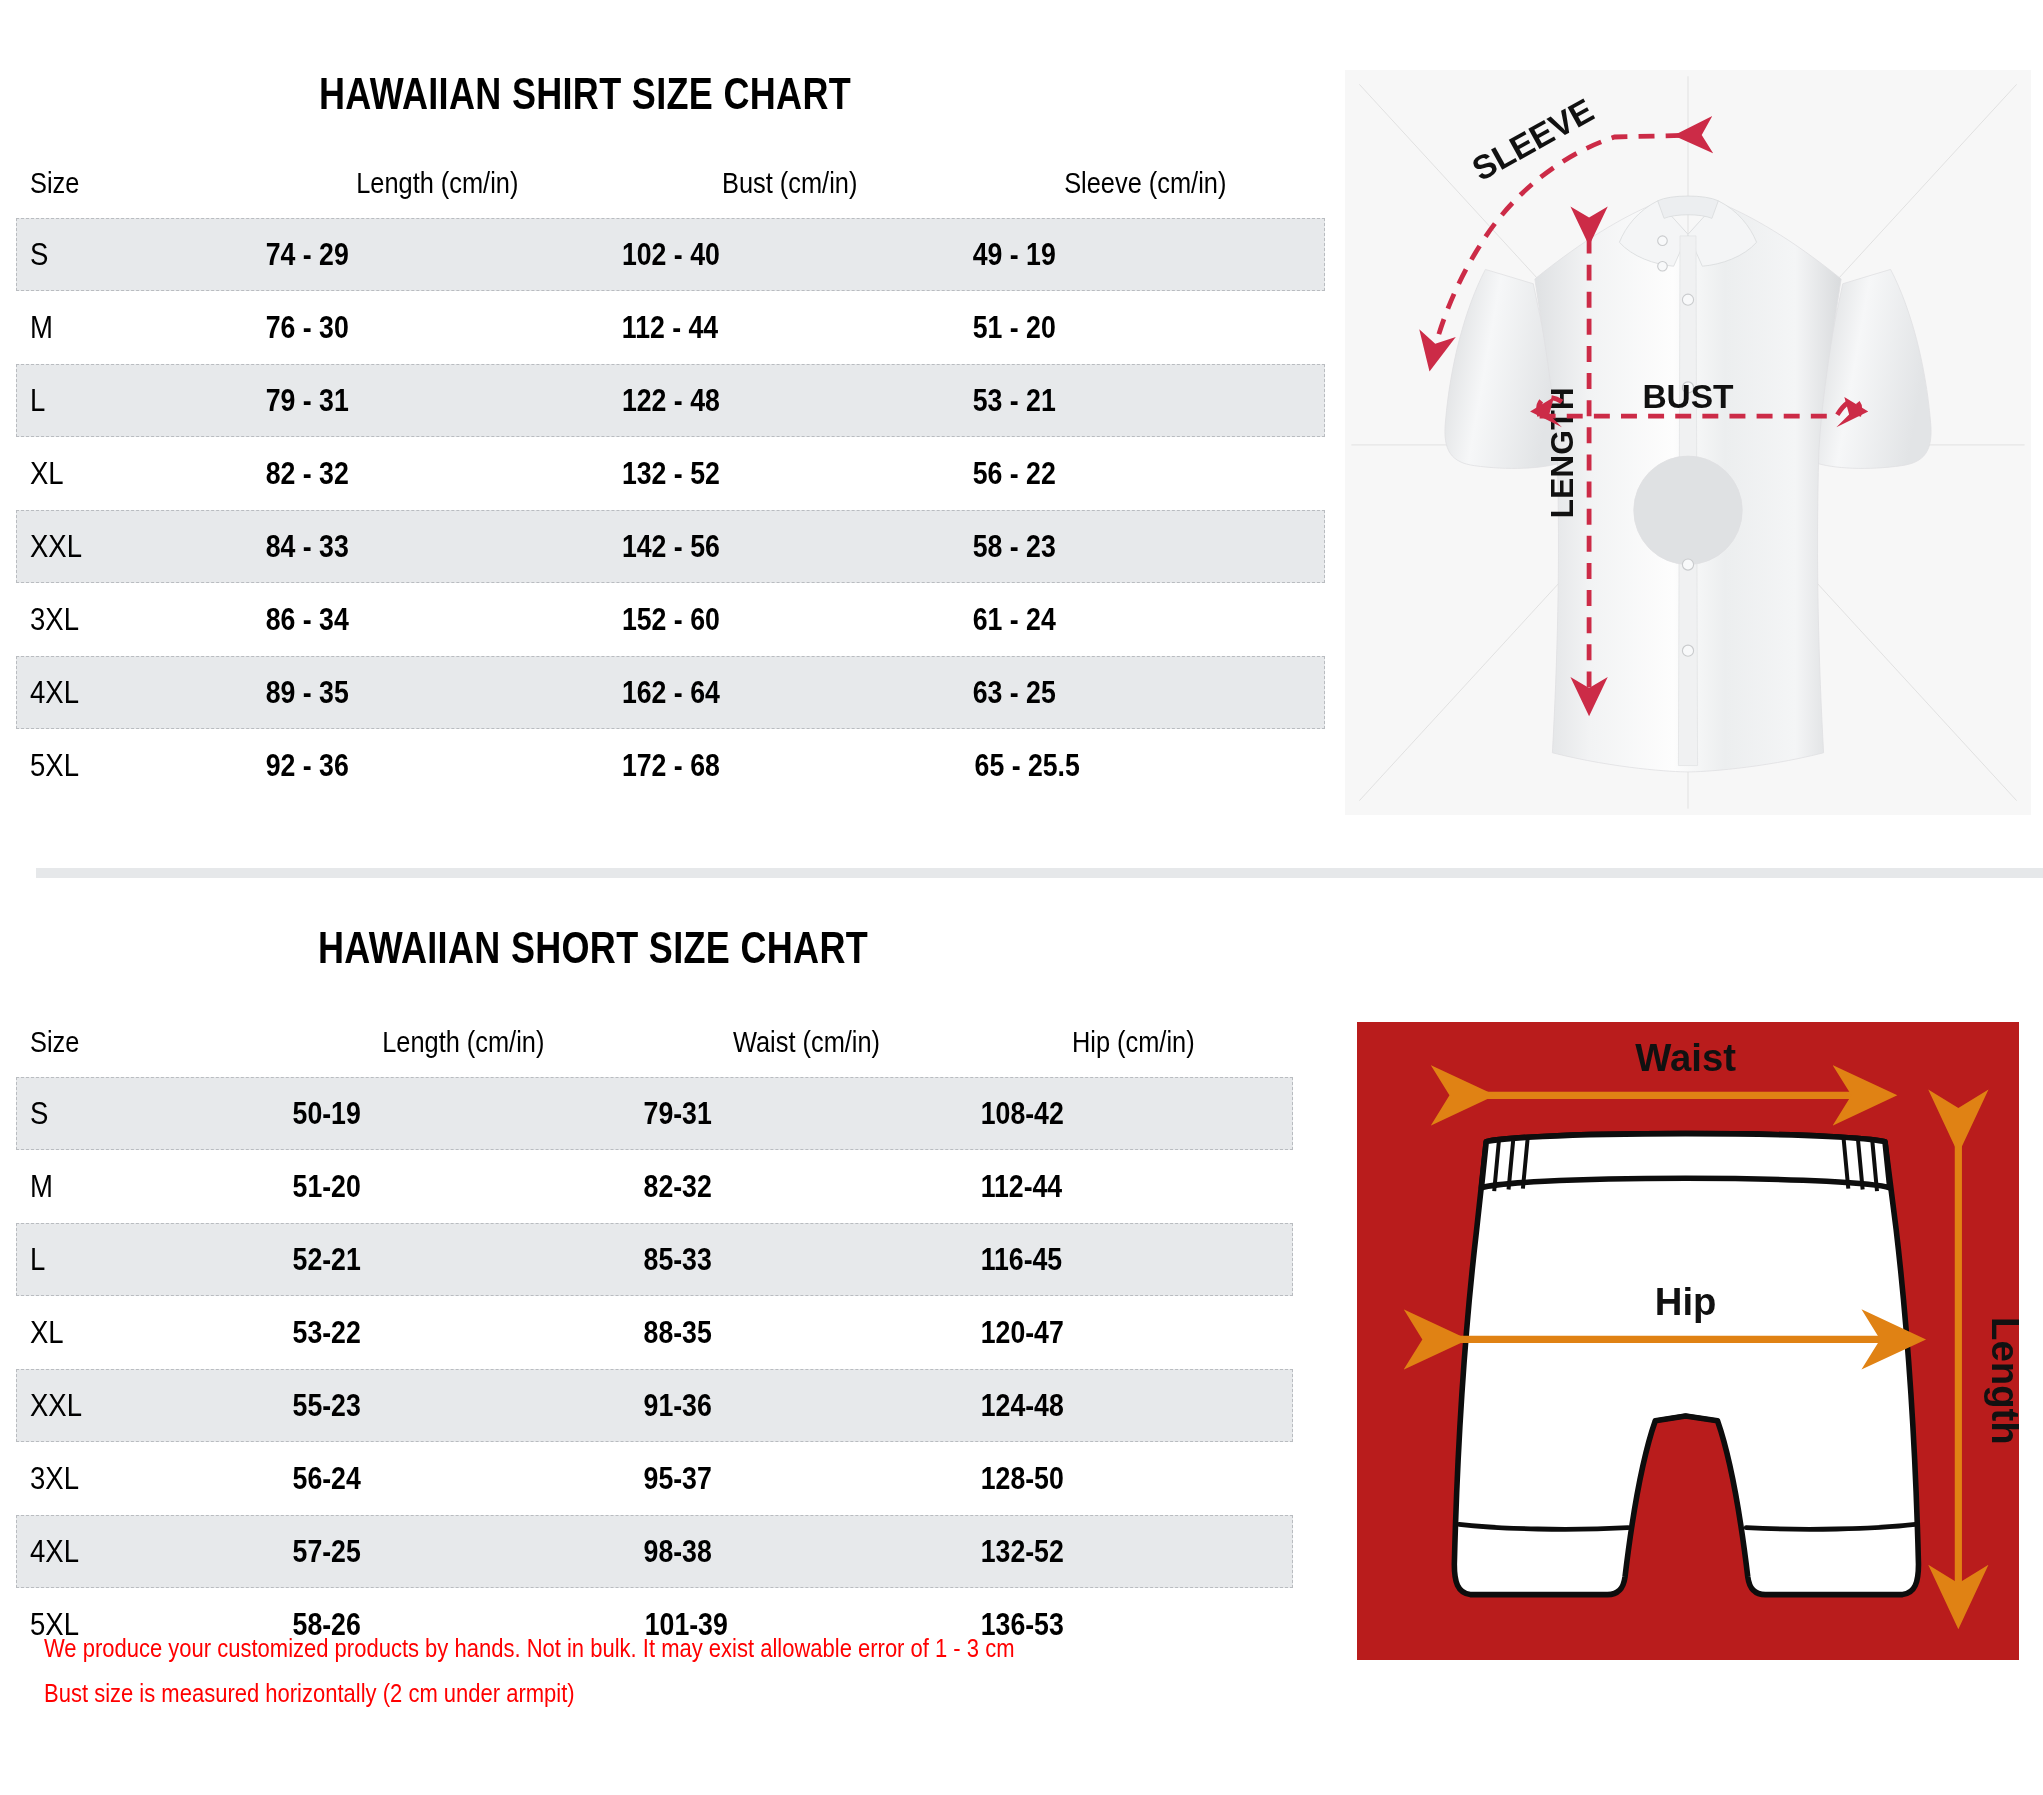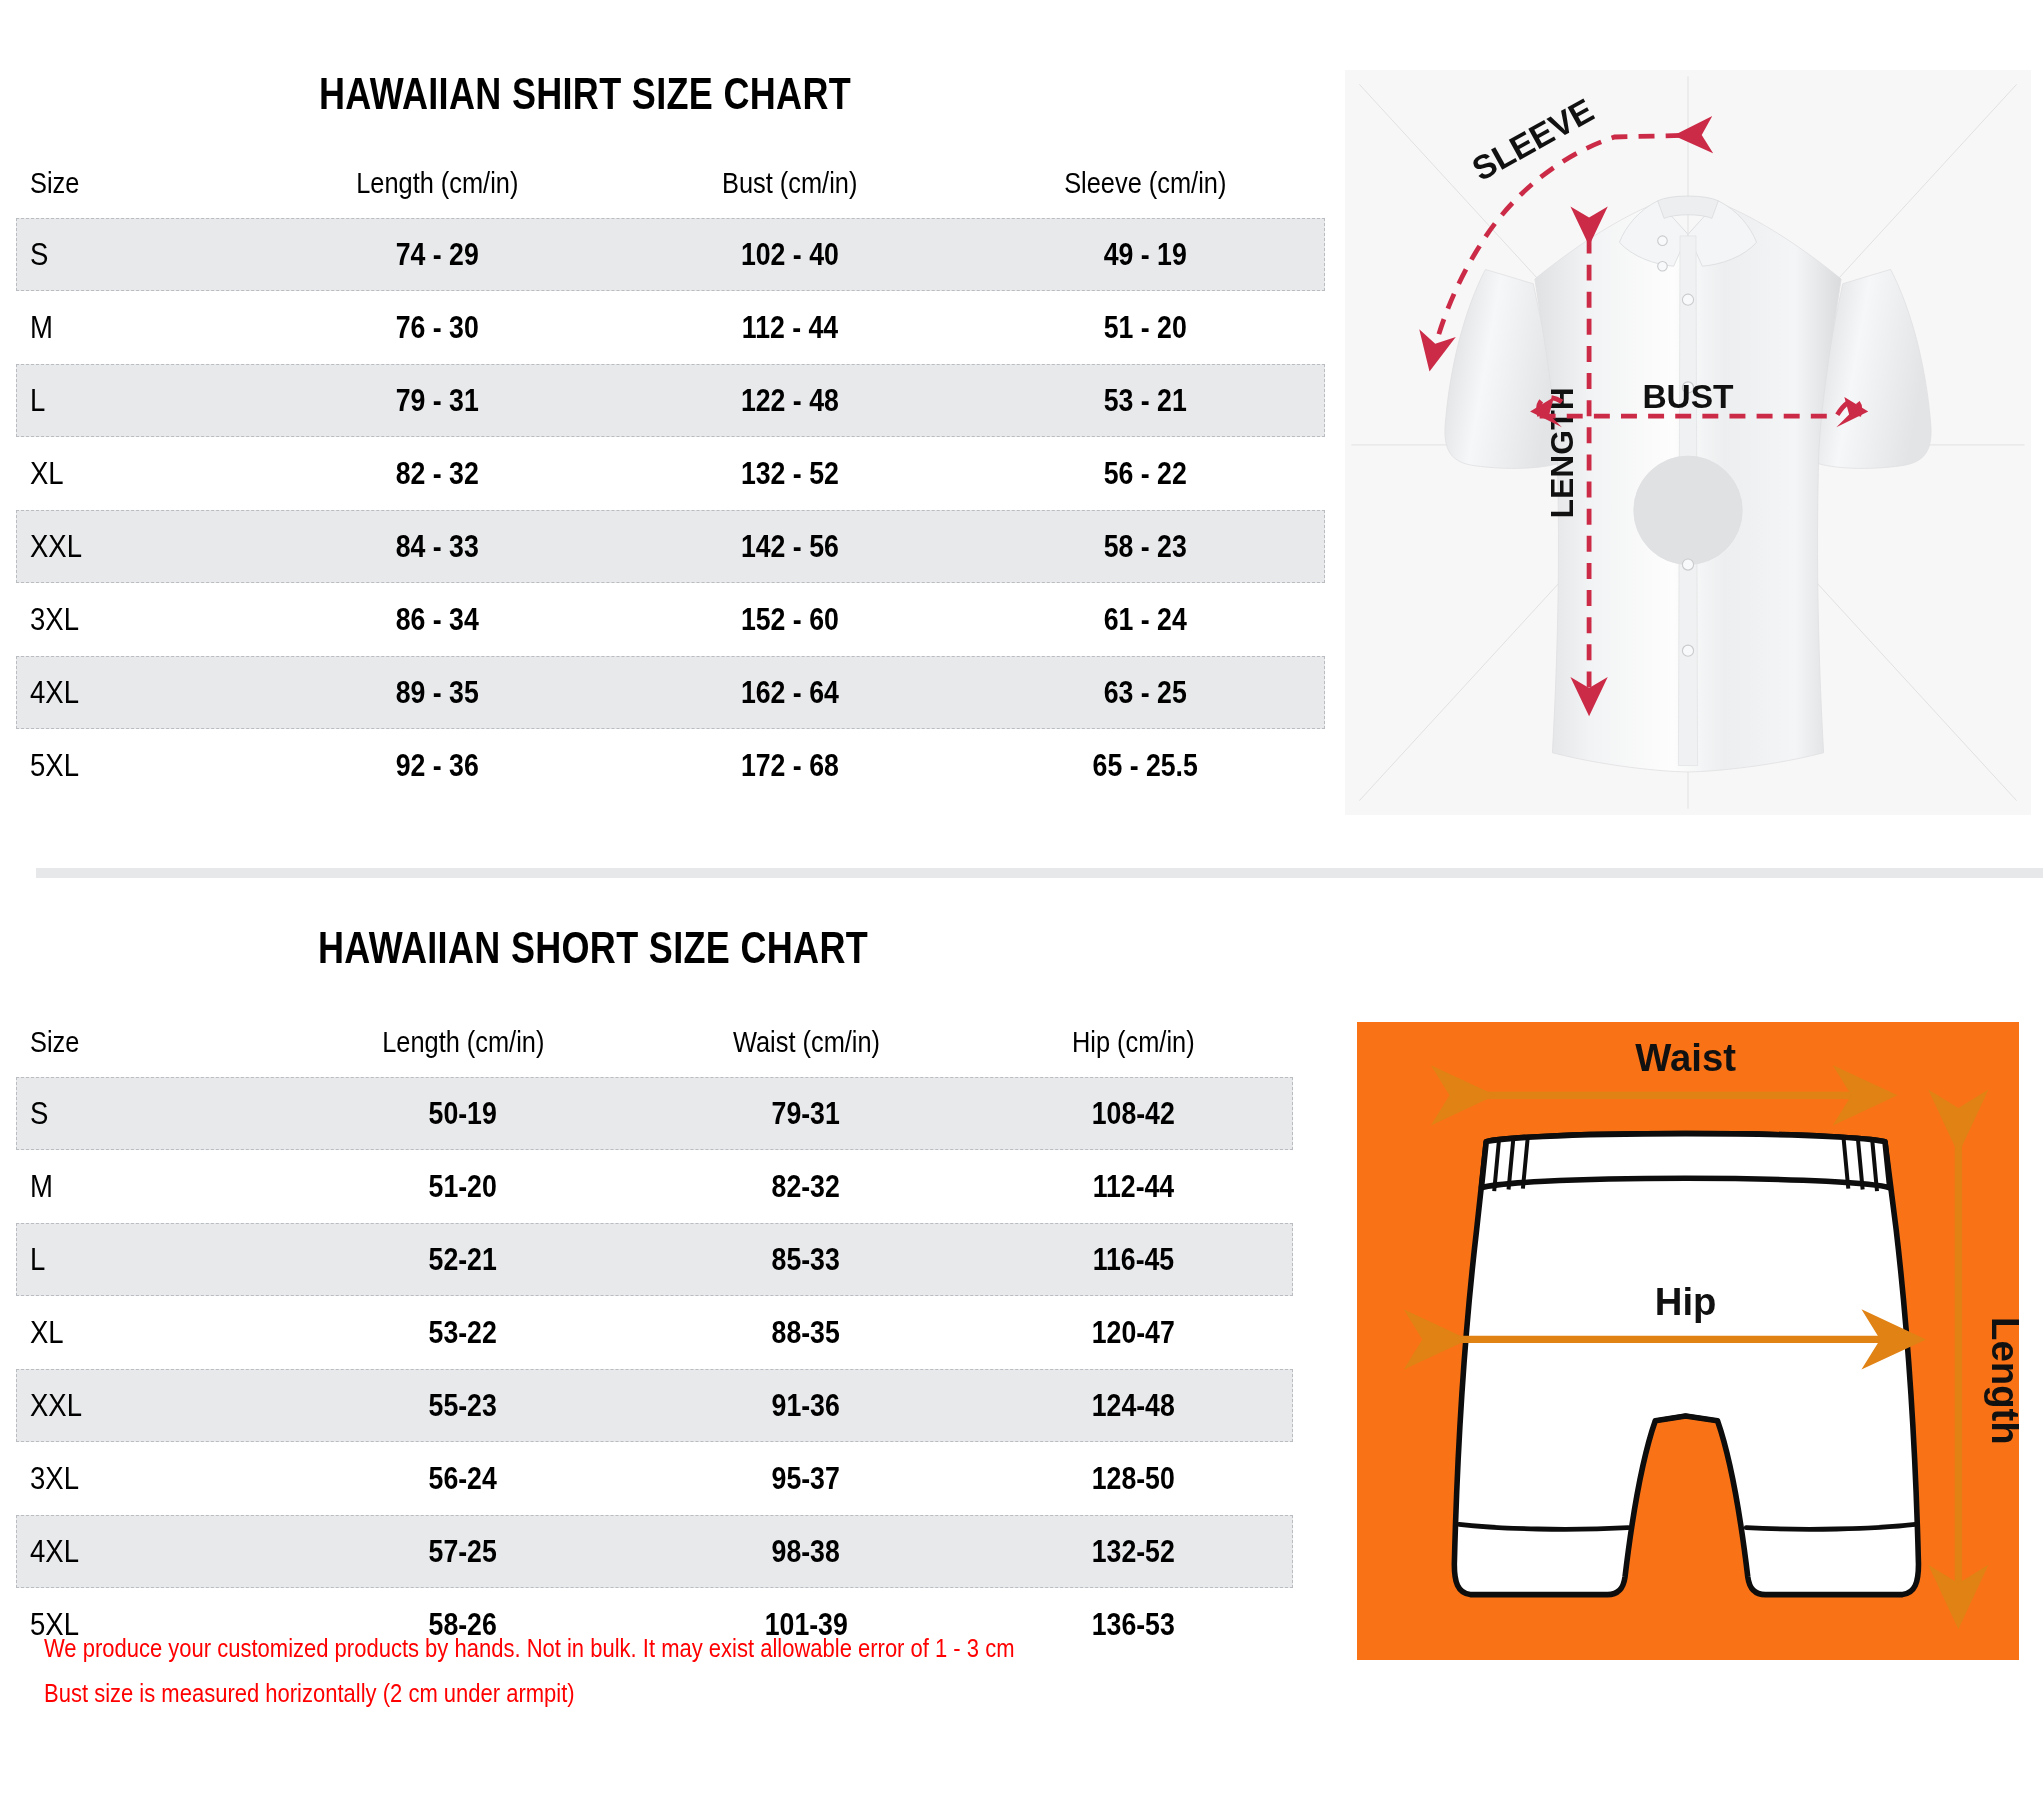--- a/index.html
+++ b/index.html
@@ -89,21 +89,21 @@
     font-weight: bold;
     vertical-align: middle;
   }
   .size-table td.cell-size {
     text-align: left;
     padding-left: 14.4px;
     font-weight: normal;
     font-size: 32px;
   }
   .size-table td.cell-size > span { transform-origin: left center; }
-  .size-table td.cell-val { text-align: center; }
+  .size-table td.cell-val { text-align: left; }
 
   
   #section-divider {
     position: absolute;
     left: 36px;
     top: 868px;
     width: 2007px;
     height: 10.4px;
     background: #e6e8ea;
   }
@@ -137,21 +137,21 @@
   }
   #shirt-figure svg, #short-figure svg { display: block; }
 
   
   #short-figure {
     position: absolute;
     left: 1357px;
     top: 1022px;
     width: 662px;
     height: 638px;
-    background: #f97316;
+    background: #b91c1c;
     overflow: hidden;
   }
 </style>
 </head>
 <body>
 
 <div class="page">
 
   <div class="section" id="shirt-section">
 

